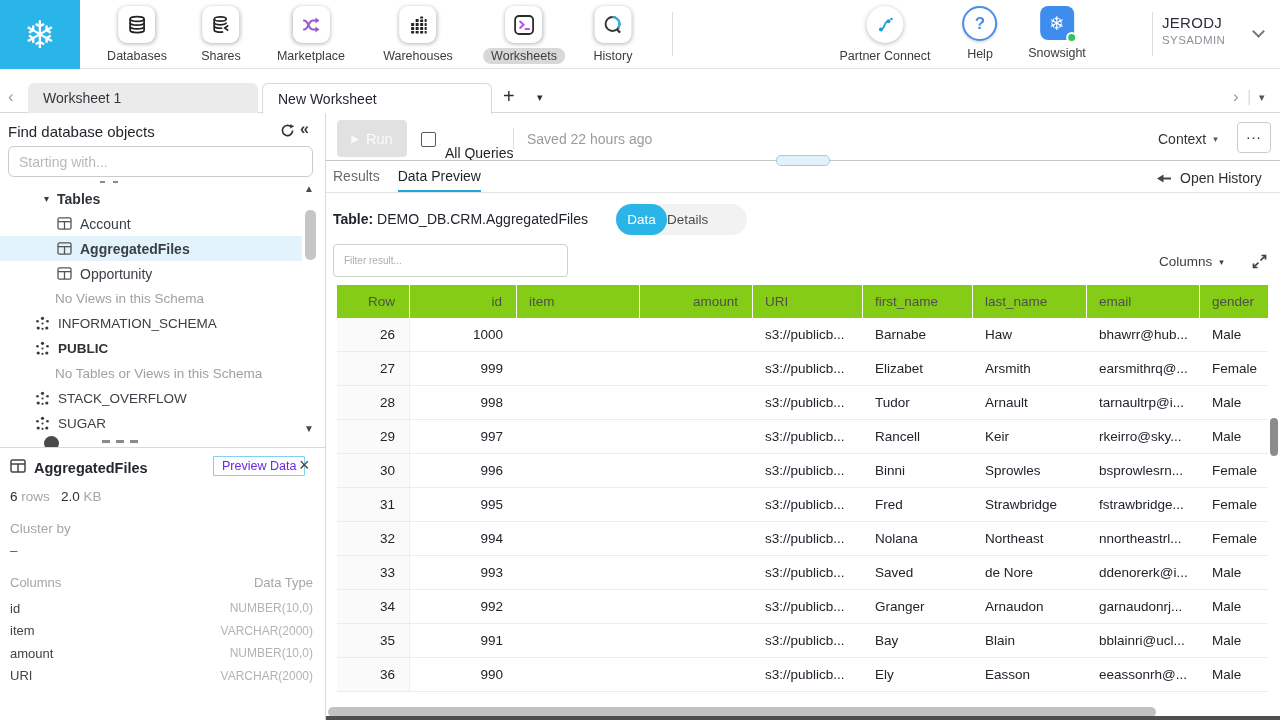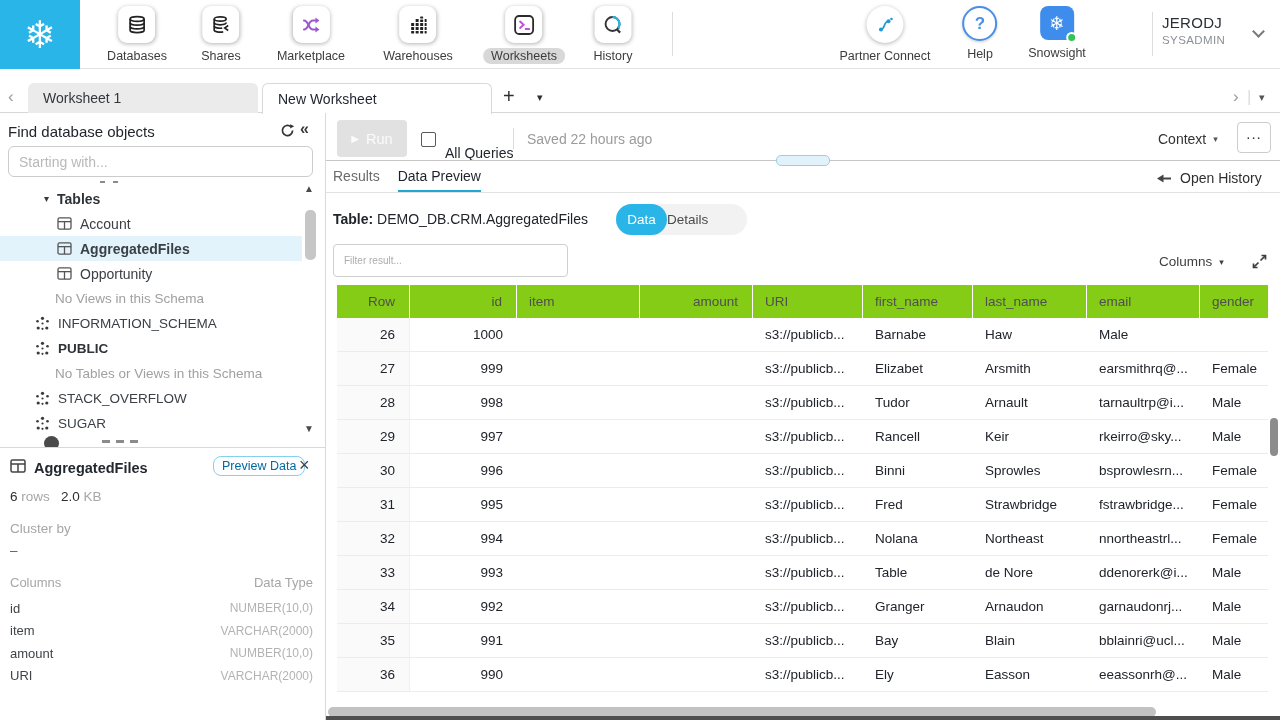--- a/index.html
+++ b/index.html
@@ -56,22 +56,22 @@
   .clip-marks { position:absolute; background:#8a8a8a; }
   .clip-circle { position:absolute; left:44px; top:436px; width:15px; height:15px; border-radius:50%; background:#4a4a4a; }
   .sb-scroll-up { position:absolute; left:304px; top:183px; font-size:10px; color:#4a4a4a; cursor:pointer; }
   .sb-scroll-dn { position:absolute; left:304px; top:423px; font-size:10px; color:#4a4a4a; cursor:pointer; }
   .sb-thumb { position:absolute; left:305px; top:210px; width:11px; height:50px; background:#c6c6c6; border-radius:5px; cursor:grab; }
 
   
   .panel { position:absolute; left:0; top:447px; width:325px; height:273px; background:#fff; border-top:1px solid #d9d9d9; z-index:9; }
   .panel-head { position:absolute; left:10px; top:11px; display:flex; align-items:center; gap:8px; }
   .panel-name { font-size:14.5px; font-weight:bold; color:#23282e; }
-  .preview-btn { position:absolute; left:213px; top:8px; border:1px solid #86cff0; border-radius:8px; background:#fdfeff;
-                 color:#0369a1; font-size:12.5px; padding:2px 8px; cursor:pointer; font-family:inherit; }
+  .preview-btn { position:absolute; left:213px; top:8px; border:1px solid #86cff0; border-radius:1px; background:#fdfeff;
+                 color:#6d28d9; font-size:12.5px; padding:2px 8px; cursor:pointer; font-family:inherit; }
   .panel-close { position:absolute; left:299px; top:7px; font-size:18px; color:#3f3f3f; cursor:pointer; }
   .panel-stats { position:absolute; left:10px; top:41px; font-size:13.5px; }
   .stat-v { color:#2f2f2f; } .stat-l { color:#a6a6a6; }
   .clusterby { position:absolute; left:10px; top:73px; font-size:13.5px; color:#a6a6a6; }
   .clusterval { position:absolute; left:10px; top:95px; font-size:13.5px; color:#555; }
   .colhead { position:absolute; left:10px; right:12px; top:127px; display:flex; justify-content:space-between; font-size:13px; color:#a6a6a6; }
   .collist { position:absolute; left:10px; right:12px; top:149px; }
   .colrow { display:flex; justify-content:space-between; align-items:center; height:22.5px; }
   .colname { font-size:13px; color:#3f444a; }
   .coltype { font-size:12px; color:#b3b3b3; }
@@ -521,20 +521,21 @@
       </div>
     <div>
         <div class="grow">
           <div class="gcell ar">26</div>
           <div class="gcell ar">1000</div>
           <div class="gcell al"></div>
           <div class="gcell ar"></div>
           <div class="gcell al">s3://publicb...</div>
           <div class="gcell al">Barnabe</div>
           <div class="gcell al">Haw</div>
+          <div class="gcell al">bhawrr@hub...</div>
           <div class="gcell al">Male</div>
         </div>
         <div class="grow">
           <div class="gcell ar">27</div>
           <div class="gcell ar">999</div>
           <div class="gcell al"></div>
           <div class="gcell ar"></div>
           <div class="gcell al">s3://publicb...</div>
           <div class="gcell al">Elizabet</div>
           <div class="gcell al">Arsmith</div>
@@ -595,21 +596,21 @@
           <div class="gcell al">Northeast</div>
           <div class="gcell al">nnortheastrl...</div>
           <div class="gcell al">Female</div>
         </div>
         <div class="grow">
           <div class="gcell ar">33</div>
           <div class="gcell ar">993</div>
           <div class="gcell al"></div>
           <div class="gcell ar"></div>
           <div class="gcell al">s3://publicb...</div>
-          <div class="gcell al">Table</div>
+          <div class="gcell al">Saved</div>
           <div class="gcell al">de Nore</div>
           <div class="gcell al">ddenorerk@i...</div>
           <div class="gcell al">Male</div>
         </div>
         <div class="grow">
           <div class="gcell ar">34</div>
           <div class="gcell ar">992</div>
           <div class="gcell al"></div>
           <div class="gcell ar"></div>
           <div class="gcell al">s3://publicb...</div>

